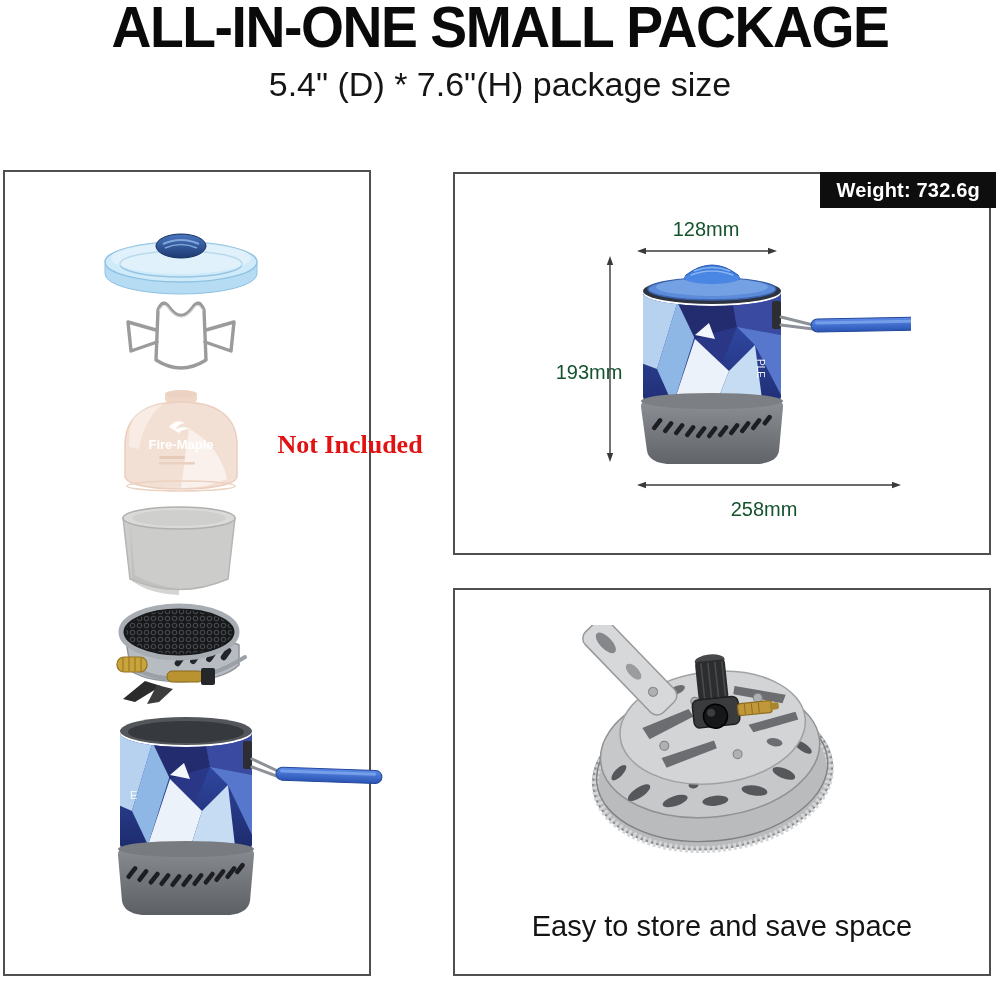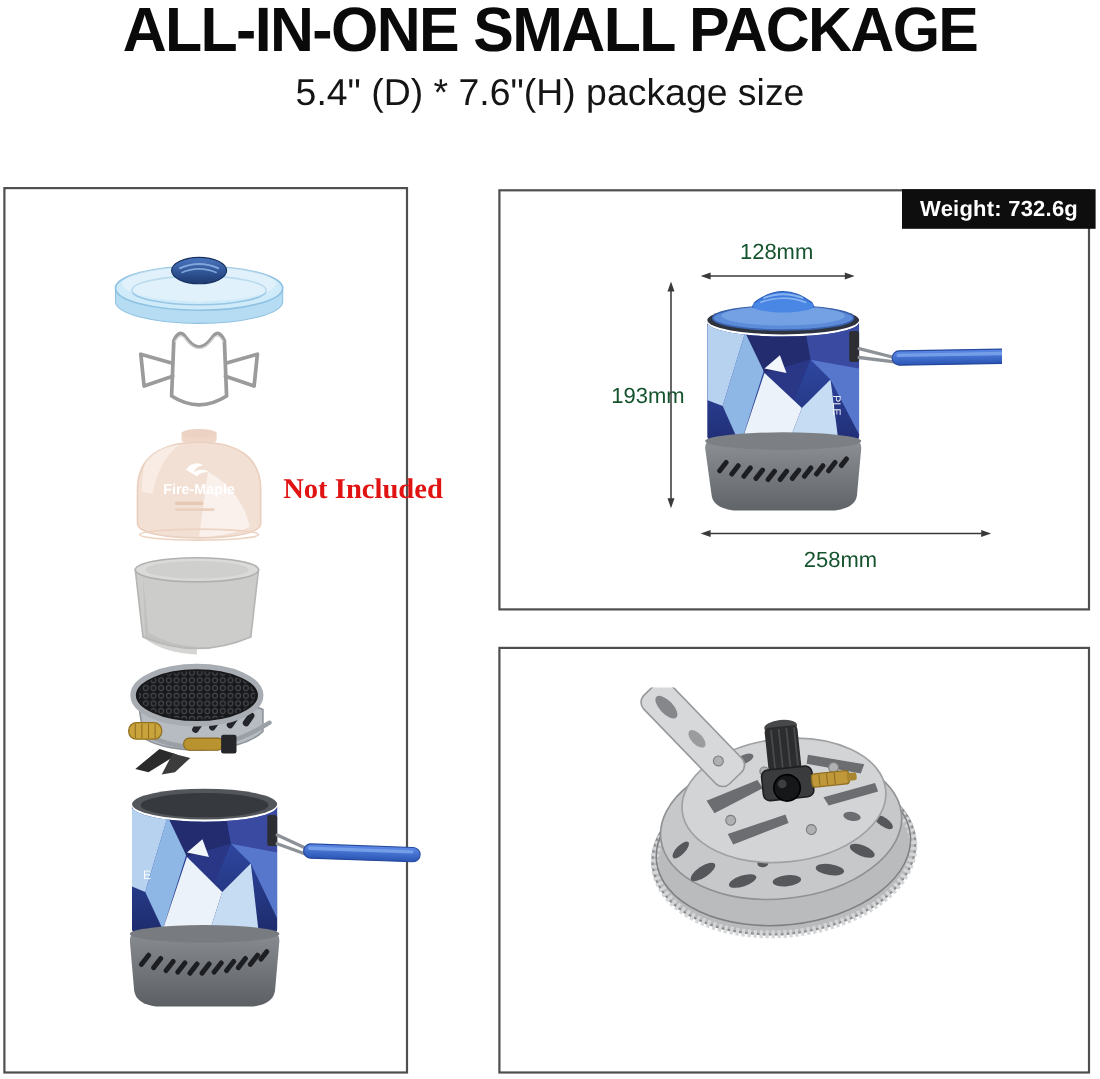--- a/index.html
+++ b/index.html
@@ -19,21 +19,21 @@
   .panel-exploded{left:3px;top:170px;width:368px;height:806px;}
   .panel-dims{left:453px;top:172px;width:538px;height:383px;}
   .panel-store{left:453px;top:588px;width:538px;height:388px;}
 
   .weight-badge{top:-2px;right:-7px;background:#0e0e0e;color:#ffffff;font-size:20px;
                 font-weight:bold;height:36px;line-height:36px;padding:0 16px;
                 letter-spacing:0.2px;}
 
   .dim-label{font-size:20px;color:#14532d;text-align:center;width:140px;}
   .not-included{font-family:"Liberation Serif", serif;font-weight:bold;font-size:26px;
-                color:#e01212;width:160px;text-align:center;white-space:nowrap;}
+                color:#e01212;width:160px;text-align:center;white-space:nowrap;margin-left:20px;}
   .store-caption{top:320px;left:0;width:100%;text-align:center;font-size:29px;color:#141414;}
 
   svg{display:block;}
 </style>
 </head>
 <body>
 
 <div class="abs title">ALL-IN-ONE SMALL PACKAGE</div>
 <div class="abs subtitle">5.4" (D) * 7.6"(H) package size</div>
 
@@ -178,21 +178,21 @@
 
   <div class="abs weight-badge">Weight: 732.6g</div>
 
   <div class="abs dim-label" style="left:181px;top:44px">128mm</div>
   <svg class="abs" style="left:182px;top:72px" width="140" height="10" viewBox="0 0 140 10">
     <line x1="7" y1="5" x2="133" y2="5" stroke="#3a3a3a" stroke-width="1.4"></line>
     <polygon points="0,5 9,1.8 9,8.2" fill="#3a3a3a"></polygon>
     <polygon points="140,5 131,1.8 131,8.2" fill="#3a3a3a"></polygon>
   </svg>
 
-  <div class="abs dim-label" style="left:64px;top:175px">193mm</div>
+  <div class="abs dim-label" style="left:64px;top:187px">193mm</div>
   <svg class="abs" style="left:150px;top:82px" width="10" height="206" viewBox="0 0 10 206">
     <line x1="5" y1="7" x2="5" y2="199" stroke="#3a3a3a" stroke-width="1.4"></line>
     <polygon points="5,0 1.8,9 8.2,9" fill="#3a3a3a"></polygon>
     <polygon points="5,206 1.8,197 8.2,197" fill="#3a3a3a"></polygon>
   </svg>
 
   <svg class="abs" style="left:186px;top:85px" width="270" height="210" viewBox="0 0 270 210">
     <defs>
       <linearGradient id="sleeveR" x1="0" y1="0" x2="0" y2="1">
         <stop offset="0" stop-color="#3552b4"></stop>
@@ -317,13 +317,14 @@
       <rect x="132" y="74" width="46" height="28" rx="6" fill="#3a3b3d" stroke="#1e1f21" stroke-width="1.5"></rect>
       <circle cx="154" cy="92" r="12" fill="#161719" stroke="#000000" stroke-width="1.5"></circle>
       <circle cx="150" cy="88" r="4" fill="#3d3e40"></circle>
 
       <rect x="177" y="82" width="34" height="12" rx="3" fill="#c0983a" stroke="#8e6d20" stroke-width="1.2"></rect>
       <path d="M184,83 v10 M191,83 v10 M198,83 v10" stroke="#8e6d20" stroke-width="1"></path>
       <rect x="209" y="84.5" width="9" height="7" rx="2" fill="#a8852e"></rect>
     </g>
   </svg>
 
+  <div class="abs store-caption">Easy to store and save space</div>
 </div>
 
 </body></html>

